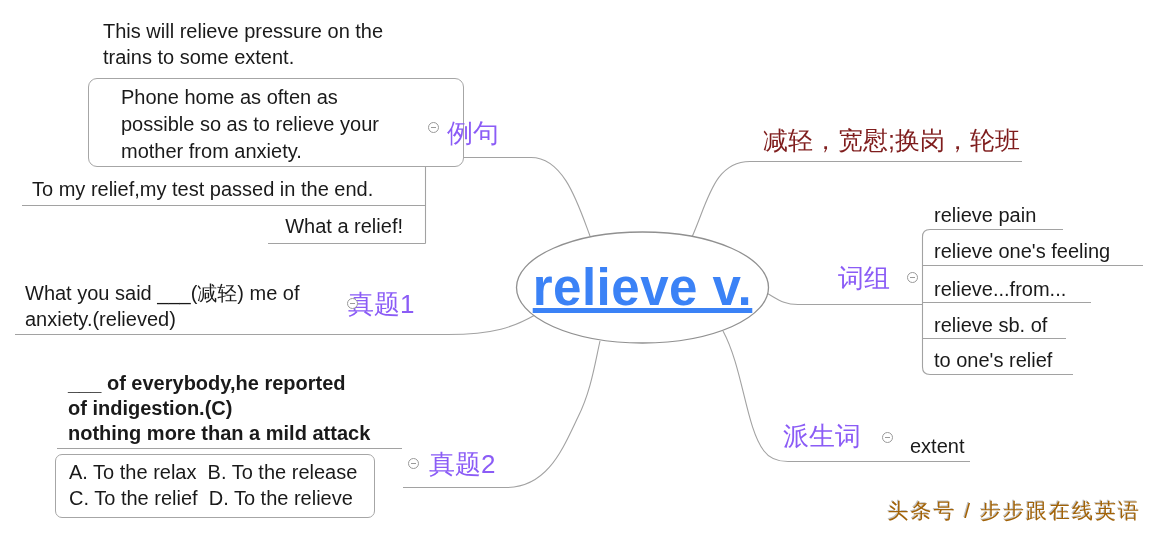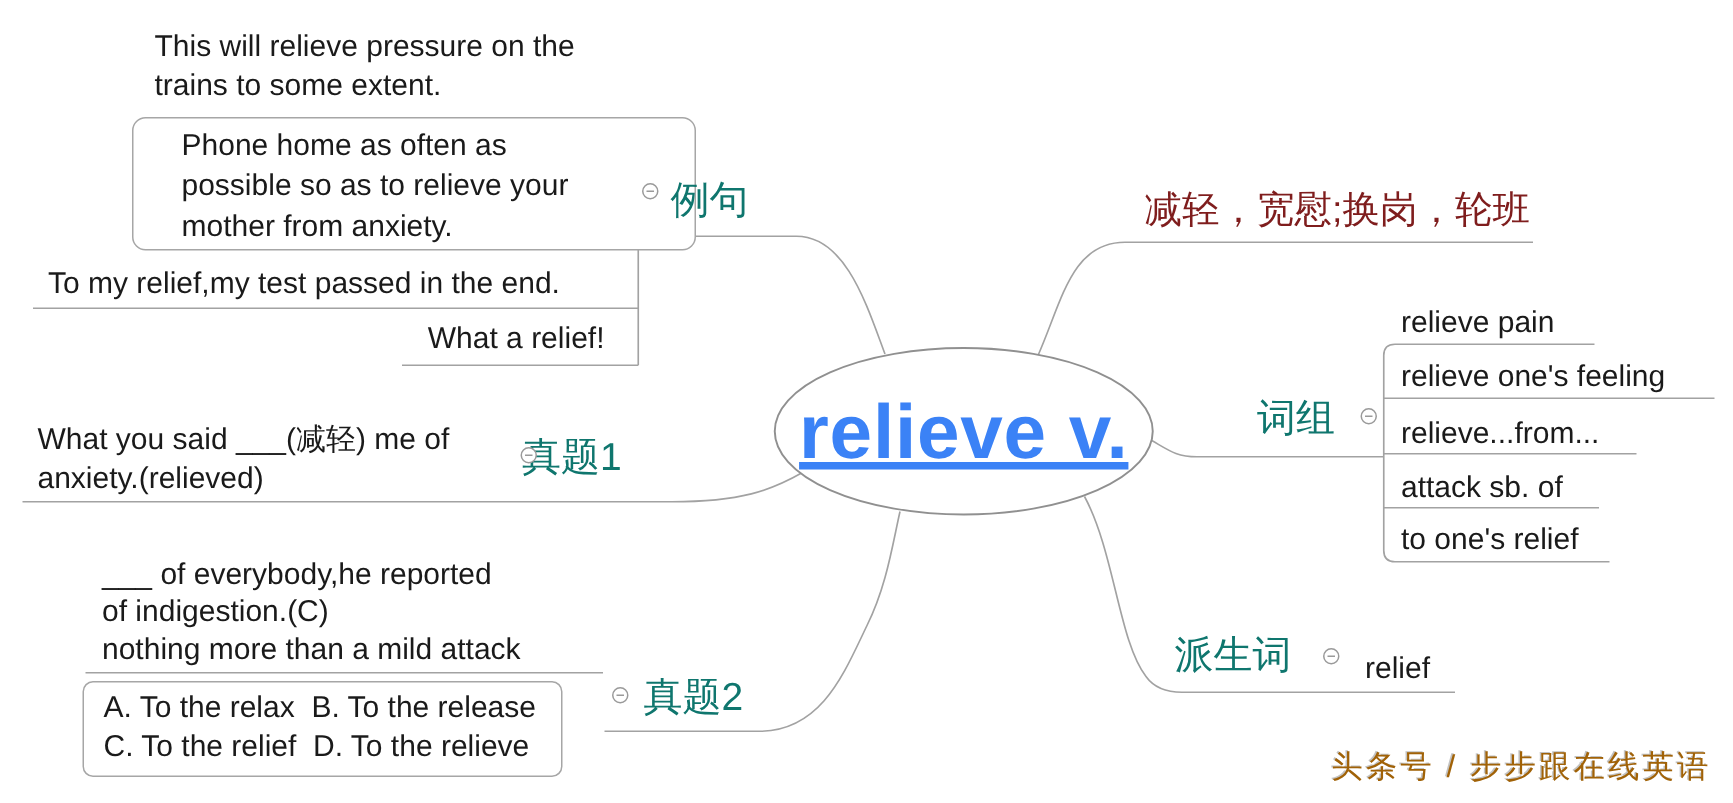--- a/index.html
+++ b/index.html
@@ -15,21 +15,21 @@
   .node{position:absolute;z-index:2;font-size:20px;line-height:26px;color:#1a1a1a;}
   .ln{white-space:pre;}
   .box{
     position:absolute;z-index:1;
     border:1px solid #a6a6a6;border-radius:9px;background:#ffffff;
     font-size:20px;line-height:27px;color:#1a1a1a;
     box-sizing:border-box;
   }
   .branch-label{
     position:absolute;z-index:2;
-    font-size:26px;line-height:30px;color:#0f766e;white-space:pre;
+    font-size:26px;line-height:30px;color:#8b5cf6;white-space:pre;
   }
   .def-label{
     position:absolute;z-index:2;
     font-size:25px;line-height:31px;color:#7f1d1d;white-space:pre;
   }
   .topic{
     position:absolute;z-index:2;
     left:516px;top:231px;width:253px;height:113px;
     display:flex;align-items:center;justify-content:center;
     font-size:51px;font-weight:bold;color:#3b82f6;letter-spacing:.5px;
@@ -115,21 +115,21 @@
 
   <div class="node" style="left:25px;top:280px;">
     <div class="ln">What you said ___(减轻) me of</div>
     <div class="ln">anxiety.(relieved)</div>
   </div>
   <div class="collapse-icon" style="left:347px;top:298px;">
     <span class="minus"></span>
   </div>
   <div class="branch-label" style="left:348px;top:289px;">真题1</div>
 
-  <div class="node" style="left:68px;top:371px;line-height:25px;">
+  <div class="node" style="left:68px;top:371px;line-height:25px;font-weight:bold;">
     <div class="ln">___ of everybody,he reported</div>
     <div class="ln">of indigestion.(C)</div>
     <div class="ln">nothing more than a mild attack</div>
   </div>
 
   <div class="box" style="left:55px;top:454px;width:320px;height:64px;padding:4px 0 0 13px;line-height:26px;border-radius:7px;">
     <div class="ln">A. To the relax  B. To the release</div>
     <div class="ln">C. To the relief  D. To the relieve</div>
   </div>
 
@@ -141,24 +141,24 @@
   <div class="def-label" style="left:763px;top:125px;">减轻，宽慰;换岗，轮班</div>
 
   <div class="branch-label" style="left:838px;top:263px;">词组</div>
   <div class="collapse-icon" style="left:907px;top:272px;">
     <span class="minus"></span>
   </div>
 
   <div class="phrase" style="left:934px;top:202px;">relieve pain</div>
   <div class="phrase" style="left:934px;top:238px;">relieve one's feeling</div>
   <div class="phrase" style="left:934px;top:276px;">relieve...from...</div>
-  <div class="phrase" style="left:934px;top:312px;">attack sb. of</div>
+  <div class="phrase" style="left:934px;top:312px;">relieve sb. of</div>
   <div class="phrase" style="left:934px;top:347px;">to one's relief</div>
 
   <div class="branch-label" style="left:783px;top:421px;">派生词</div>
   <div class="collapse-icon" style="left:882px;top:432px;">
     <span class="minus"></span>
   </div>
-  <div class="phrase" style="left:910px;top:433px;">relief</div>
+  <div class="phrase" style="left:910px;top:433px;">extent</div>
 
   <div class="watermark">头条号 / 步步跟在线英语</div>
 
 </div>
 
 </body></html>

